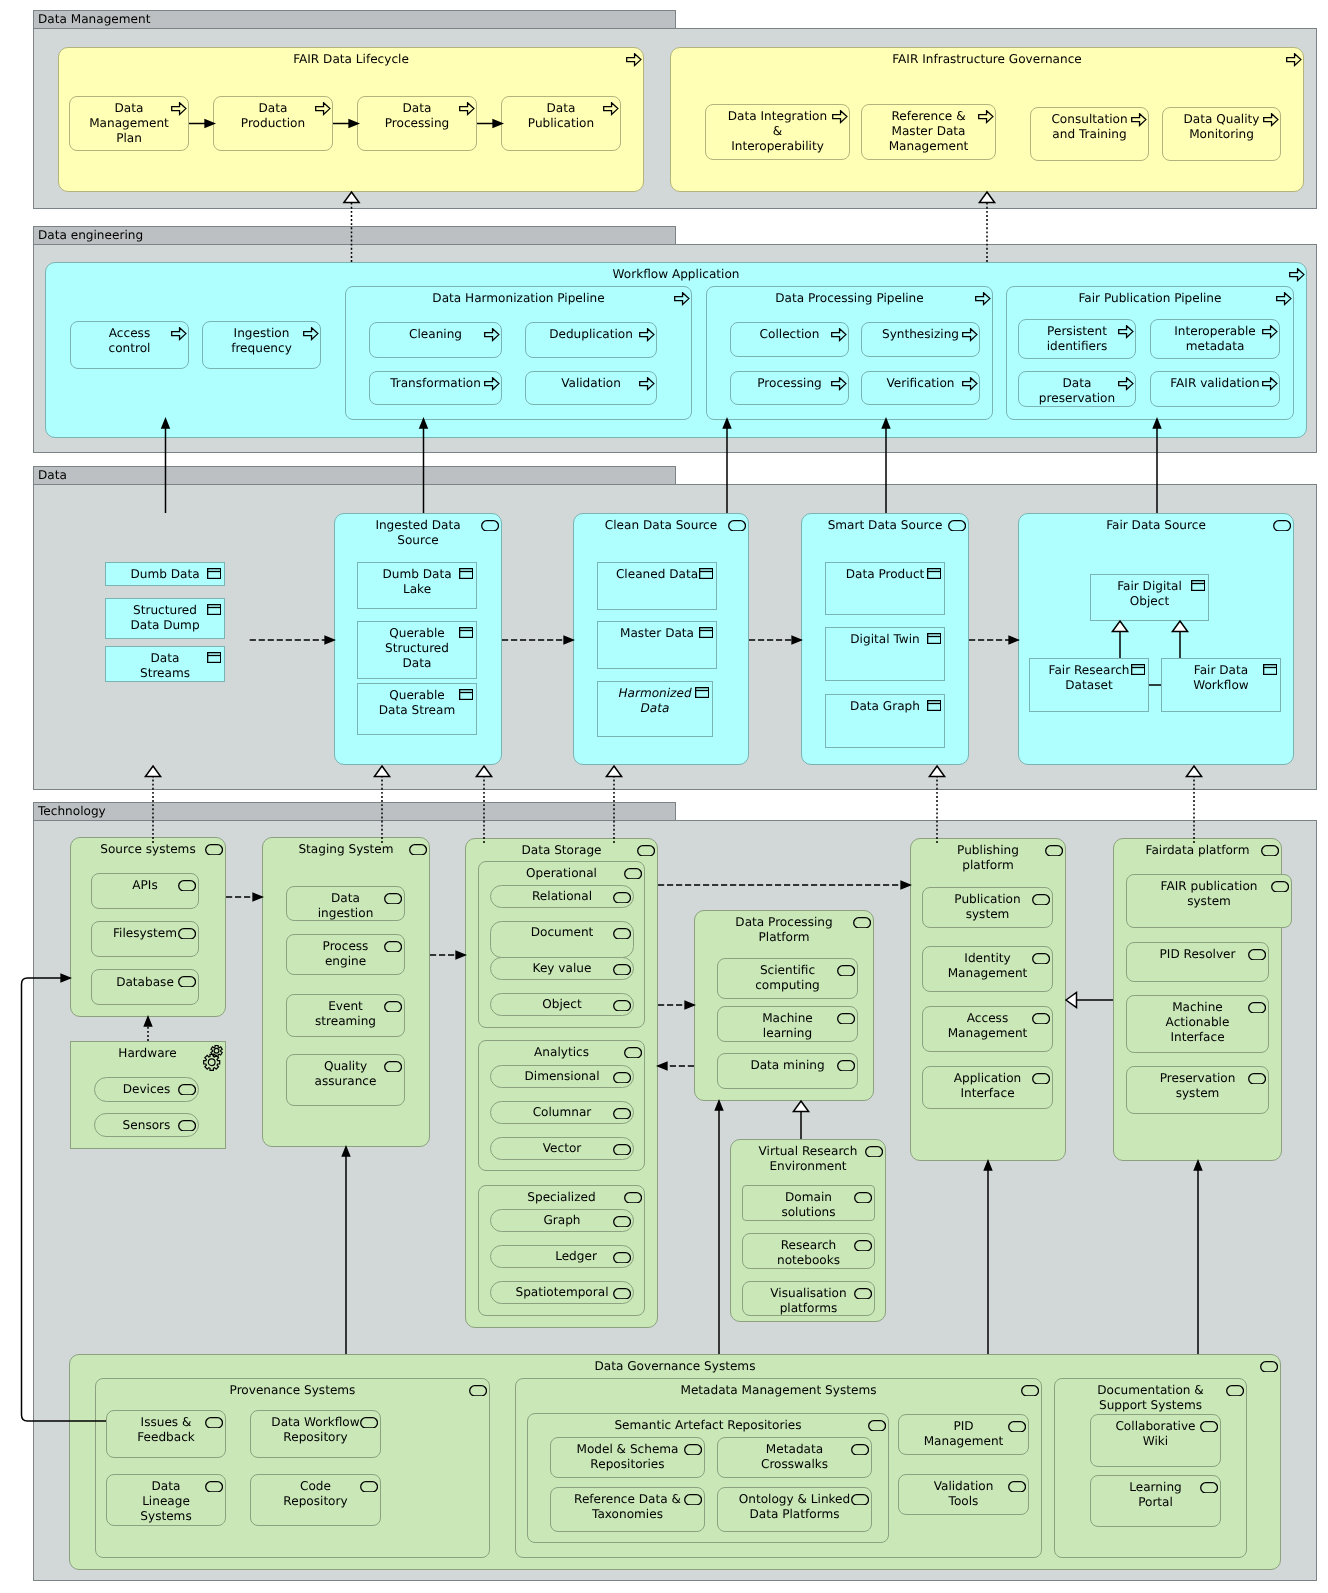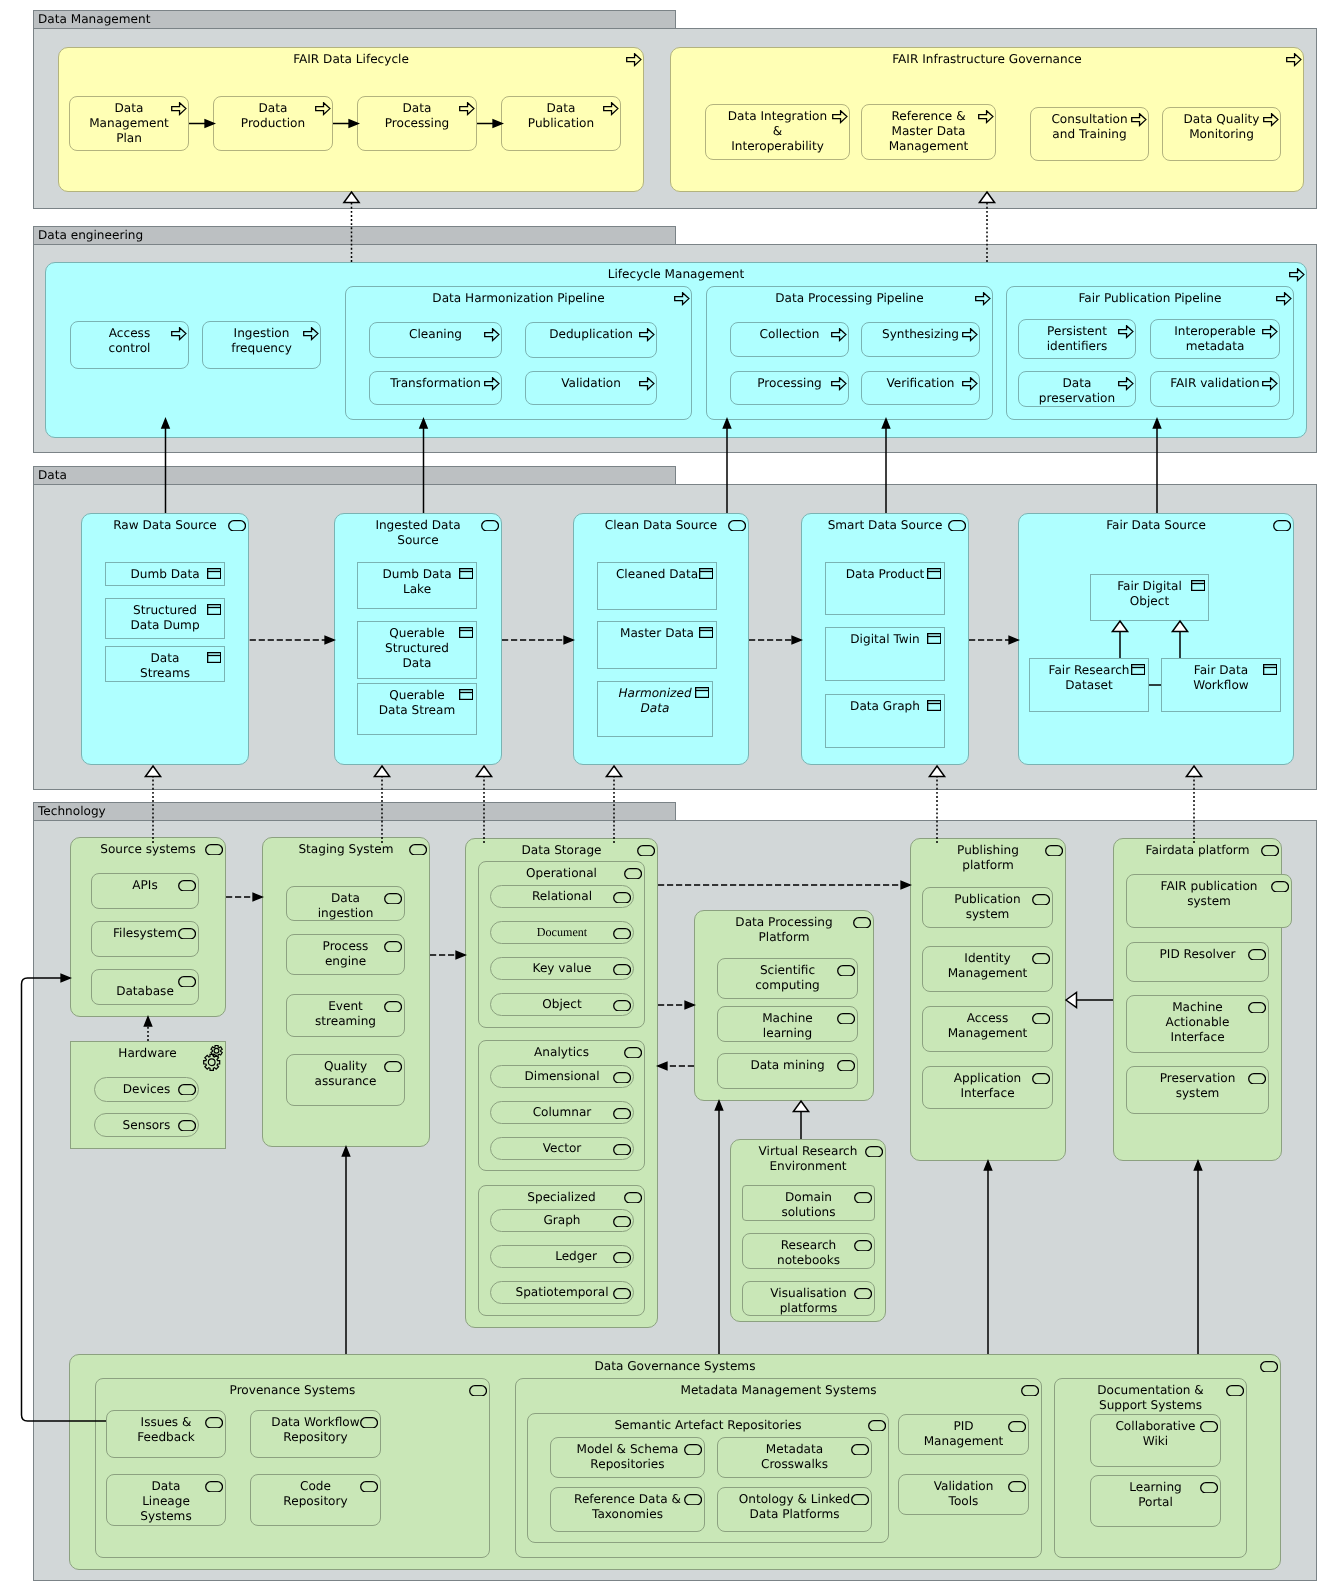--- a/index.html
+++ b/index.html
@@ -89,21 +89,21 @@
     <div class="bx" style="left: 1162px; top: 107px; width: 119px; height: 54px; background: rgb(255, 255, 181); border: 1px solid rgb(179, 179, 126); border-radius: 8px; z-index: 2;">
       <div class="lbl" style="top: 3.5px; left: 1px; right: 1px;">Data Quality
 Monitoring</div>
       <svg class="ic" xmlns="http://www.w3.org/2000/svg" width="15.6" height="13.2" viewBox="0 0 15.6 13.2" style="position: absolute; right: 1.2px; top: 5.4px;">
         <path d="M0.7 4.6 H8.55 V0.7 L14.9 6.6 L8.55 12.5 V8.6 H0.7 Z" fill="none" stroke="#000" stroke-width="1.28" stroke-linejoin="miter"></path>
       </svg>
     </div>
     <div class="layer-tab" style="left: 33px; top: 226px; width: 643px;">Data engineering</div>
     <div class="layer-body" style="left: 33px; top: 244px; width: 1284px; height: 209px;"></div>
     <div class="bx" style="left: 45px; top: 262px; width: 1262px; height: 176px; background: rgb(175, 255, 255); border: 1px solid rgb(122, 179, 179); border-radius: 10px; z-index: 2;">
-      <div class="lbl" style="top: 3.5px; left: 1px; right: 1px;">Lifecycle Management</div>
+      <div class="lbl" style="top: 3.5px; left: 1px; right: 1px;">Workflow Application</div>
       <svg class="ic" xmlns="http://www.w3.org/2000/svg" width="15.6" height="13.2" viewBox="0 0 15.6 13.2" style="position: absolute; right: 1.2px; top: 5.4px;">
         <path d="M0.7 4.6 H8.55 V0.7 L14.9 6.6 L8.55 12.5 V8.6 H0.7 Z" fill="none" stroke="#000" stroke-width="1.28" stroke-linejoin="miter"></path>
       </svg>
     </div>
     <div class="bx" style="left: 70px; top: 321px; width: 119px; height: 48px; background: rgb(175, 255, 255); border: 1px solid rgb(122, 179, 179); border-radius: 8px; z-index: 2;">
       <div class="lbl" style="top: 3.5px; left: 1px; right: 1px;">Access
 control</div>
       <svg class="ic" xmlns="http://www.w3.org/2000/svg" width="15.6" height="13.2" viewBox="0 0 15.6 13.2" style="position: absolute; right: 1.2px; top: 5.4px;">
         <path d="M0.7 4.6 H8.55 V0.7 L14.9 6.6 L8.55 12.5 V8.6 H0.7 Z" fill="none" stroke="#000" stroke-width="1.28" stroke-linejoin="miter"></path>
       </svg>
@@ -203,26 +203,20 @@
       </svg>
     </div>
     <div class="bx" style="left: 1150px; top: 371px; width: 130px; height: 36px; background: rgb(175, 255, 255); border: 1px solid rgb(122, 179, 179); border-radius: 8px; z-index: 2;">
       <div class="lbl" style="top: 3.5px; left: 1px; right: 1px;">FAIR validation</div>
       <svg class="ic" xmlns="http://www.w3.org/2000/svg" width="15.6" height="13.2" viewBox="0 0 15.6 13.2" style="position: absolute; right: 1.2px; top: 5.4px;">
         <path d="M0.7 4.6 H8.55 V0.7 L14.9 6.6 L8.55 12.5 V8.6 H0.7 Z" fill="none" stroke="#000" stroke-width="1.28" stroke-linejoin="miter"></path>
       </svg>
     </div>
     <div class="layer-tab" style="left: 33px; top: 466px; width: 643px;">Data</div>
     <div class="layer-body" style="left: 33px; top: 484px; width: 1284px; height: 306px;"></div>
-    <div class="bx" style="left: 81px; top: 513px; width: 168px; height: 252px; background: rgb(175, 255, 255); border: 1px solid rgb(122, 179, 179); border-radius: 10px; z-index: 2;">
-      <div class="lbl" style="top: 3.5px; left: 1px; right: 1px;">Raw Data Source</div>
-      <svg class="ic" xmlns="http://www.w3.org/2000/svg" width="18.2" height="11.6" viewBox="0 0 18.2 11.6" style="position: absolute; right: 2.1px; top: 5.5px;">
-        <rect x="0.7" y="0.7" width="16.8" height="10.2" rx="5.1" ry="5.1" fill="none" stroke="#000" stroke-width="1.3"></rect>
-      </svg>
-    </div>
     <div class="bx" style="left: 105px; top: 562px; width: 120px; height: 24px; background: rgb(175, 255, 255); border: 1px solid rgb(122, 179, 179); z-index: 2;">
       <div class="lbl" style="top: 3.5px; left: 1px; right: 1px;">Dumb Data</div>
       <svg class="ic" xmlns="http://www.w3.org/2000/svg" width="14.5" height="11.3" viewBox="0 0 14.5 11.3" style="position: absolute; right: 2.9px; top: 4.9px;">
         <rect x="0.65" y="0.65" width="13.0" height="9.8" fill="none" stroke="#000" stroke-width="1.3"></rect>
         <line x1="0.65" y1="3.5" x2="13.65" y2="3.5" stroke="#000" stroke-width="1.3"></line>
       </svg>
     </div>
     <div class="bx" style="left: 105px; top: 598px; width: 120px; height: 41px; background: rgb(175, 255, 255); border: 1px solid rgb(122, 179, 179); z-index: 2;">
       <div class="lbl" style="top: 3.5px; left: 1px; right: 1px;">Structured
 Data Dump</div>
@@ -370,21 +364,21 @@
         <rect x="0.7" y="0.7" width="16.8" height="10.2" rx="5.1" ry="5.1" fill="none" stroke="#000" stroke-width="1.3"></rect>
       </svg>
     </div>
     <div class="bx" style="left: 91px; top: 921px; width: 108px; height: 36px; background: rgb(201, 231, 183); border: 1px solid rgb(140, 161, 128); border-radius: 8px; z-index: 2;">
       <div class="lbl" style="top: 3.5px; left: 1px; right: 1px;">Filesystem</div>
       <svg class="ic" xmlns="http://www.w3.org/2000/svg" width="18.2" height="11.6" viewBox="0 0 18.2 11.6" style="position: absolute; right: 2.1px; top: 5.5px;">
         <rect x="0.7" y="0.7" width="16.8" height="10.2" rx="5.1" ry="5.1" fill="none" stroke="#000" stroke-width="1.3"></rect>
       </svg>
     </div>
     <div class="bx" style="left: 91px; top: 969px; width: 108px; height: 36px; background: rgb(201, 231, 183); border: 1px solid rgb(140, 161, 128); border-radius: 8px; z-index: 2;">
-      <div class="lbl" style="top: 14px; left: 1px; right: 1px;">Database</div>
+      <div class="lbl" style="top: 5px; left: 1px; right: 1px;">Database</div>
       <svg class="ic" xmlns="http://www.w3.org/2000/svg" width="18.2" height="11.6" viewBox="0 0 18.2 11.6" style="position: absolute; right: 2.1px; top: 5.5px;">
         <rect x="0.7" y="0.7" width="16.8" height="10.2" rx="5.1" ry="5.1" fill="none" stroke="#000" stroke-width="1.3"></rect>
       </svg>
     </div>
     <div class="bx" style="left: 69.5px; top: 1041px; width: 156px; height: 108px; background: rgb(201, 231, 183); border: 1px solid rgb(140, 161, 128); z-index: 2;">
       <div class="lbl" style="top: 3.5px; left: 1px; right: 1px;">Hardware</div>
       <svg class="ic" xmlns="http://www.w3.org/2000/svg" width="21" height="28" viewBox="0 0 21 28" style="position: absolute; right: 0.2px; top: 3px;">
         <path d="M 7.00 11.49 L 7.00 9.30 L 10.40 9.30 L 10.40 11.49 L 10.71 11.59 L 11.02 11.71 L 11.31 11.84 L 11.60 11.99 L 13.15 10.44 L 15.56 12.85 L 14.01 14.40 L 14.16 14.69 L 14.29 14.98 L 14.41 15.29 L 14.51 15.60 L 16.70 15.60 L 16.70 19.00 L 14.51 19.00 L 14.41 19.31 L 14.29 19.62 L 14.16 19.91 L 14.01 20.20 L 15.56 21.75 L 13.15 24.16 L 11.60 22.61 L 11.31 22.76 L 11.02 22.89 L 10.71 23.01 L 10.40 23.11 L 10.40 25.30 L 7.00 25.30 L 7.00 23.11 L 6.69 23.01 L 6.38 22.89 L 6.09 22.76 L 5.80 22.61 L 4.25 24.16 L 1.84 21.75 L 3.39 20.20 L 3.24 19.91 L 3.11 19.62 L 2.99 19.31 L 2.89 19.00 L 0.70 19.00 L 0.70 15.60 L 2.89 15.60 L 2.99 15.29 L 3.11 14.98 L 3.24 14.69 L 3.39 14.40 L 1.84 12.85 L 4.25 10.44 L 5.80 11.99 L 6.09 11.84 L 6.38 11.71 L 6.69 11.59 Z" fill="none" stroke="#000" stroke-width="1.2" stroke-linejoin="miter"></path>
         <circle cx="8.7" cy="17.3" r="3.35" fill="none" stroke="#000" stroke-width="1.2"></circle>
         <circle cx="13.5" cy="5.8" r="2.4" fill="none" stroke="#000" stroke-width="1.2"></circle>
@@ -448,21 +442,21 @@
       <svg class="ic" xmlns="http://www.w3.org/2000/svg" width="18.2" height="11.6" viewBox="0 0 18.2 11.6" style="position: absolute; right: 2.1px; top: 5.5px;">
         <rect x="0.7" y="0.7" width="16.8" height="10.2" rx="5.1" ry="5.1" fill="none" stroke="#000" stroke-width="1.3"></rect>
       </svg>
     </div>
     <div class="bx" style="left: 490px; top: 885px; width: 144px; height: 23px; background: rgb(201, 231, 183); border: 1px solid rgb(140, 161, 128); border-radius: 11.5px; z-index: 2;">
       <div class="lbl" style="top: 2.5px; left: 1px; right: 1px;">Relational</div>
       <svg class="ic" xmlns="http://www.w3.org/2000/svg" width="18.2" height="11.6" viewBox="0 0 18.2 11.6" style="position: absolute; right: 2.1px; top: 5.5px;">
         <rect x="0.7" y="0.7" width="16.8" height="10.2" rx="5.1" ry="5.1" fill="none" stroke="#000" stroke-width="1.3"></rect>
       </svg>
     </div>
-    <div class="bx" style="left: 490px; top: 921px; width: 144px; height: 23px; background: rgb(201, 231, 183); border: 1px solid rgb(140, 161, 128); border-radius: 11.5px; z-index: 2; font-family: Liberation Serif, serif;">
+    <div class="bx" style="left: 490px; top: 921px; width: 144px; height: 37px; background: rgb(201, 231, 183); border: 1px solid rgb(140, 161, 128); border-radius: 11.5px; z-index: 2;">
       <div class="lbl" style="top: 2.5px; left: 1px; right: 1px;">Document</div>
       <svg class="ic" xmlns="http://www.w3.org/2000/svg" width="18.2" height="11.6" viewBox="0 0 18.2 11.6" style="position: absolute; right: 2.1px; top: 5.5px;">
         <rect x="0.7" y="0.7" width="16.8" height="10.2" rx="5.1" ry="5.1" fill="none" stroke="#000" stroke-width="1.3"></rect>
       </svg>
     </div>
     <div class="bx" style="left: 490px; top: 957px; width: 144px; height: 23px; background: rgb(201, 231, 183); border: 1px solid rgb(140, 161, 128); border-radius: 11.5px; z-index: 2;">
       <div class="lbl" style="top: 2.5px; left: 1px; right: 1px;">Key value</div>
       <svg class="ic" xmlns="http://www.w3.org/2000/svg" width="18.2" height="11.6" viewBox="0 0 18.2 11.6" style="position: absolute; right: 2.1px; top: 5.5px;">
         <rect x="0.7" y="0.7" width="16.8" height="10.2" rx="5.1" ry="5.1" fill="none" stroke="#000" stroke-width="1.3"></rect>
       </svg>

